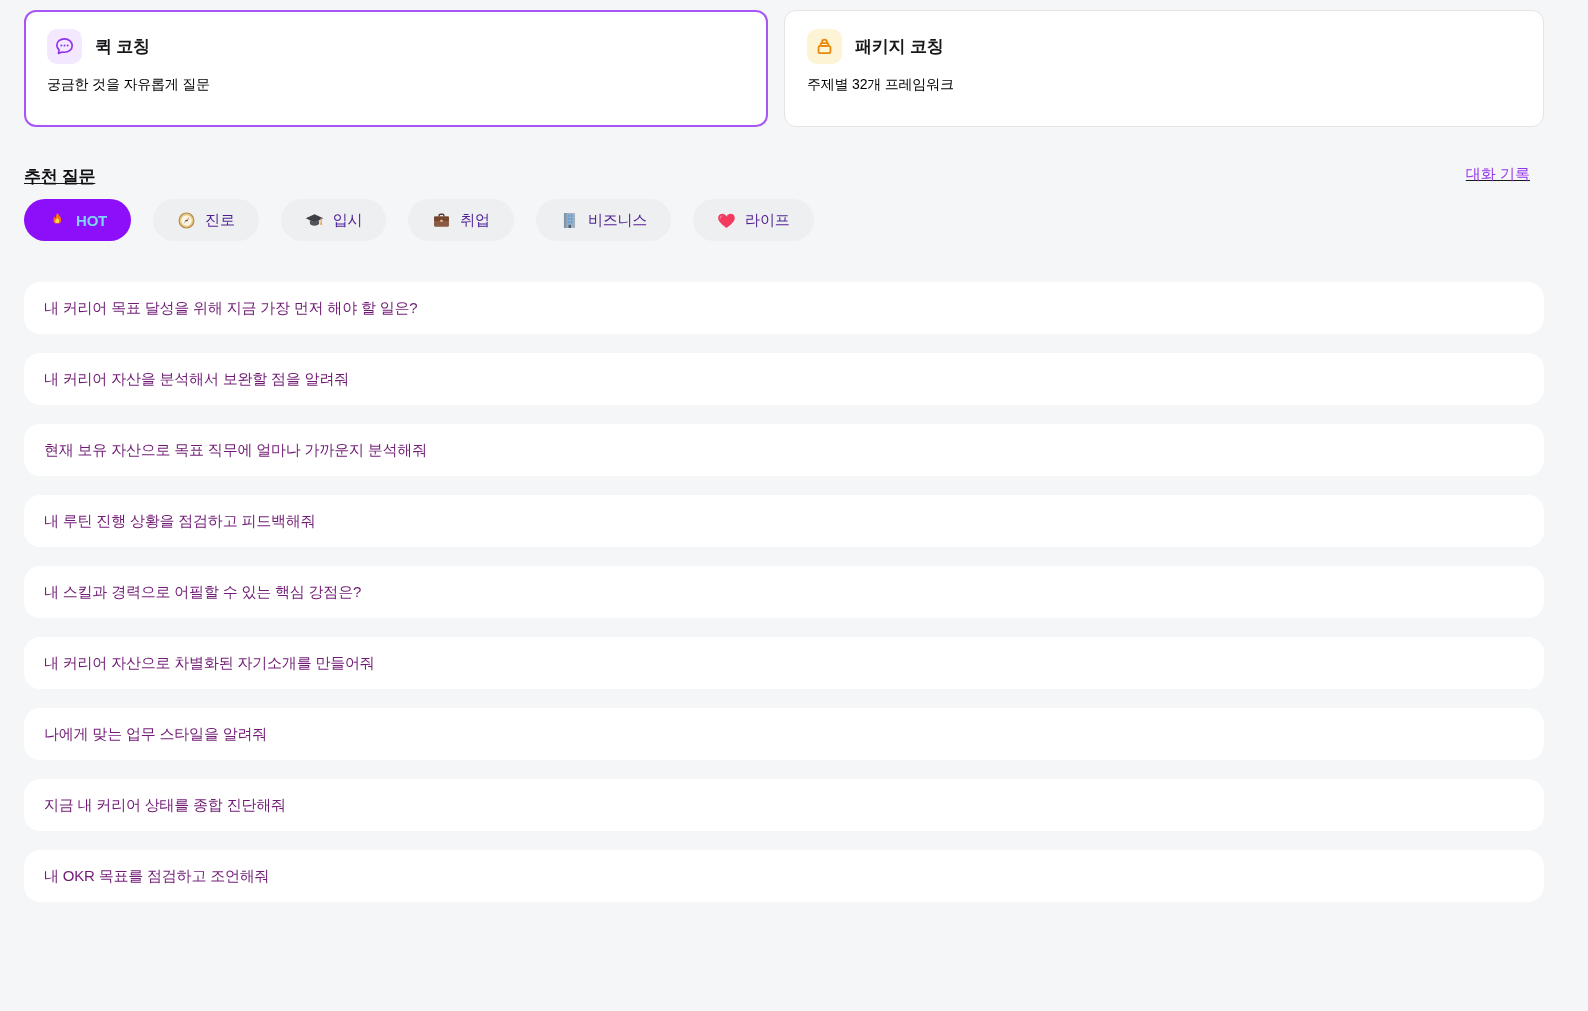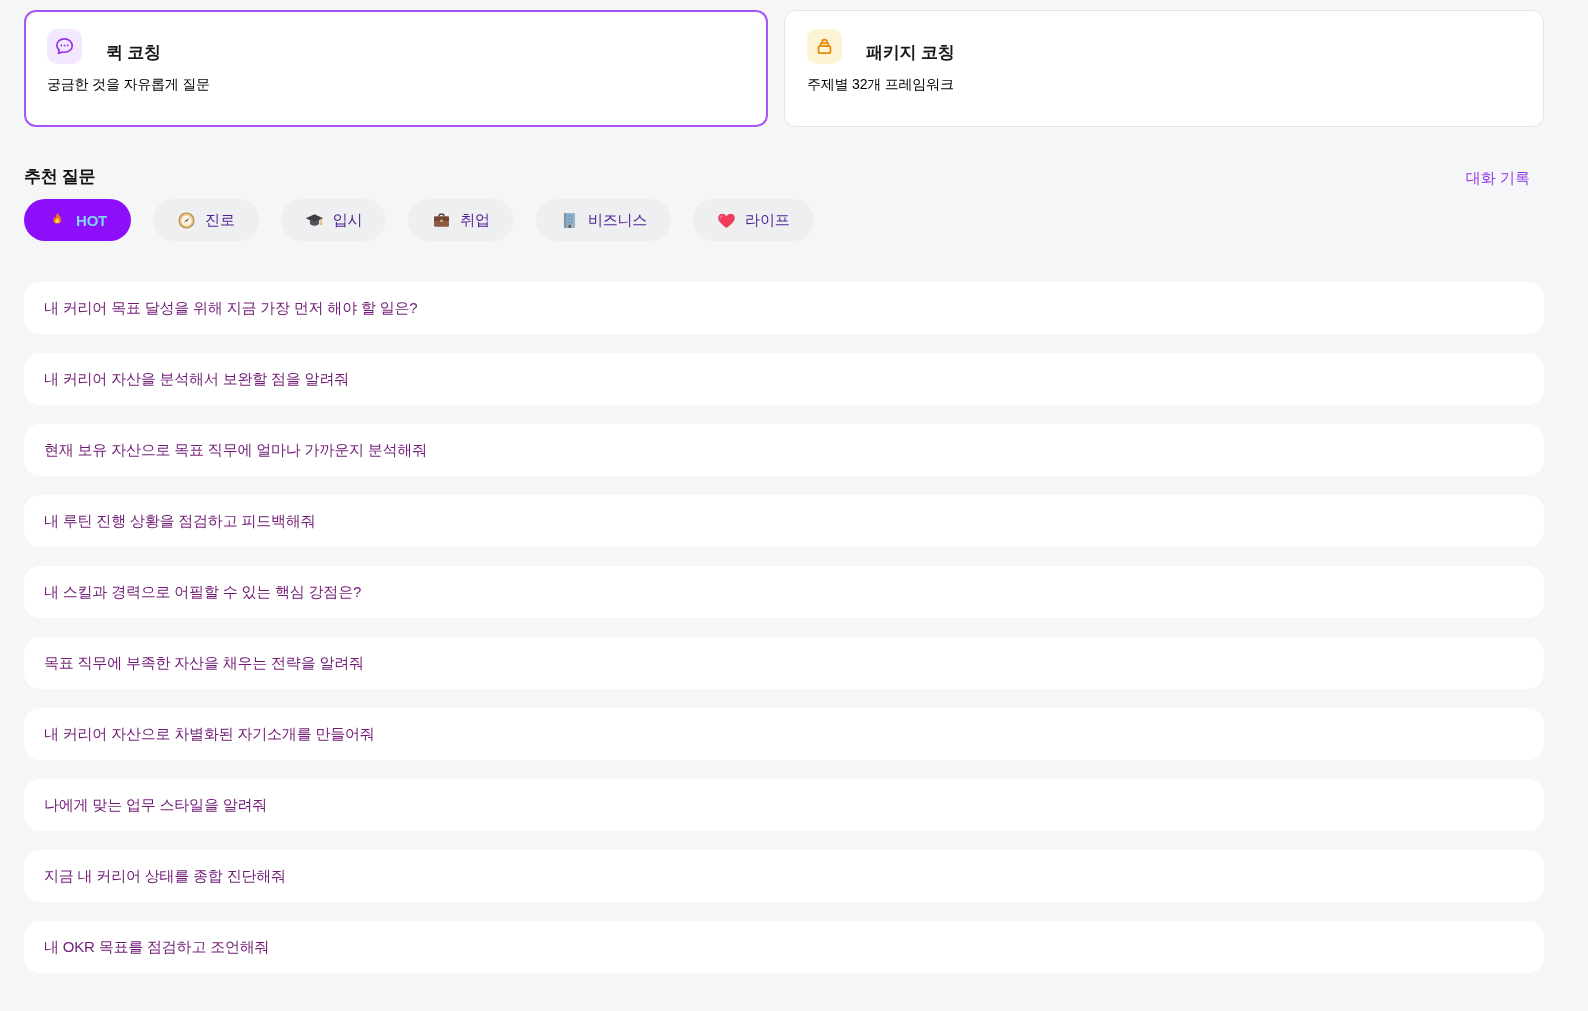--- a/index.html
+++ b/index.html
@@ -28,22 +28,22 @@
     border-radius: 12px;
     padding: 18px 22px;
     cursor: pointer;
   }
   .mode-card.selected {
     border: 2px solid #A855F7;
     padding: 17px 21px;
   }
   .mode-head {
     display: flex;
-    align-items: flex-end;
-    gap: 24px;
+    align-items: center;
+    gap: 13px;
   }
   .icon-box {
     width: 35px;
     height: 35px;
     border-radius: 10px;
     display: flex;
     align-items: center;
     justify-content: center;
     flex: 0 0 auto;
   }
@@ -59,22 +59,23 @@
     margin-top: 12px;
     font-size: 14px;
     color: #000000;
     letter-spacing: -0.2px;
   }
 
   
   .section-row {
     margin-top: 38px;
     display: flex;
-    align-items: flex-end;
+    align-items: flex-start;
     justify-content: space-between;
+    text-decoration: underline;
   }
   .section-title {
     font-size: 17px;
     font-weight: 700;
     color: #111113;
     letter-spacing: -0.3px;
   }
   .history-link {
     font-size: 15px;
     color: #9333EA;
@@ -254,20 +255,19 @@
     </div>
 
   </div>
 
   <div class="q-list">
     <div class="q-item">내 커리어 목표 달성을 위해 지금 가장 먼저 해야 할 일은?</div>
     <div class="q-item">내 커리어 자산을 분석해서 보완할 점을 알려줘</div>
     <div class="q-item">현재 보유 자산으로 목표 직무에 얼마나 가까운지 분석해줘</div>
     <div class="q-item">내 루틴 진행 상황을 점검하고 피드백해줘</div>
     <div class="q-item">내 스킬과 경력으로 어필할 수 있는 핵심 강점은?</div>
-    <div class="q-item">목표 직무에 부족한 자산을 채우는 전략을 알려줘</div>
     <div class="q-item">내 커리어 자산으로 차별화된 자기소개를 만들어줘</div>
     <div class="q-item">나에게 맞는 업무 스타일을 알려줘</div>
     <div class="q-item">지금 내 커리어 상태를 종합 진단해줘</div>
     <div class="q-item">내 OKR 목표를 점검하고 조언해줘</div>
   </div>
 
 </div>
 
 </body></html>

